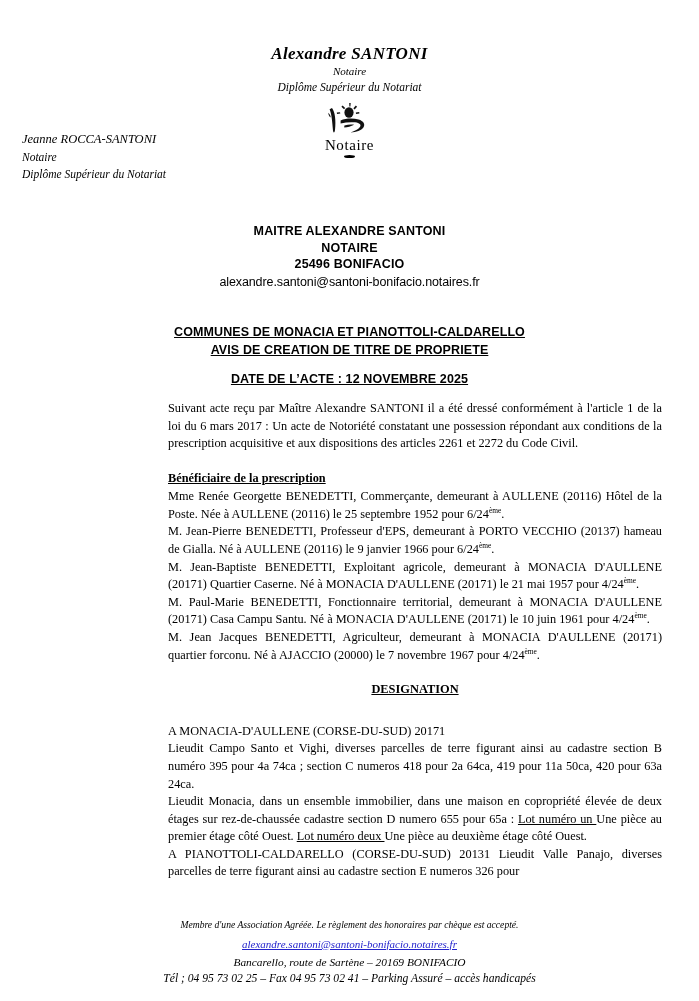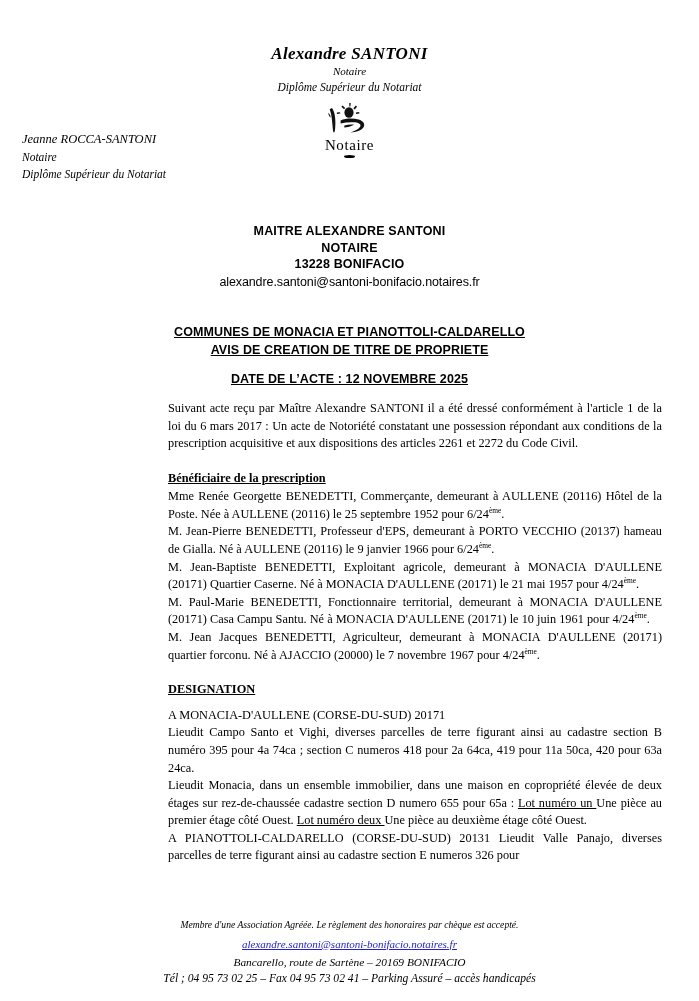--- a/index.html
+++ b/index.html
@@ -148,25 +148,25 @@
     font-size: 12.3px;
     text-decoration: underline;
   }
   .benef-list .para { margin: 0; }
   sup {
     font-size: 7.4px;
     vertical-align: super;
     line-height: 0;
   }
   .center-head {
-    text-align: left;
+    text-align: center;
     font-weight: bold;
     font-size: 12.4px;
     text-decoration: underline;
-    margin: 17px 0 8px 0;
+    margin: 17px 0 24px 0;
   }
   .plain-line {
     margin: 0;
     text-align: left;
   }
 
   
   .footer {
     position: absolute;
     top: 918px;
@@ -227,21 +227,21 @@
 
   <div class="second-notary">
     <div class="sn-name">Jeanne ROCCA-SANTONI</div>
     <div class="sn-role">Notaire</div>
     <div class="sn-diploma">Diplôme Supérieur du Notariat</div>
   </div>
 
   <div class="address-block">
     <div class="addr-line">MAITRE ALEXANDRE SANTONI</div>
     <div class="addr-line">NOTAIRE</div>
-    <div class="addr-line">13228 BONIFACIO</div>
+    <div class="addr-line">25496 BONIFACIO</div>
     <div class="addr-email">alexandre.santoni@santoni-bonifacio.notaires.fr</div>
   </div>
 
   <div class="doc-title" id="title-communes">
     <u>COMMUNES DE MONACIA ET PIANOTTOLI-CALDARELLO</u>
   </div>
   <div class="doc-title" id="title-avis">
     <u>AVIS DE CREATION DE TITRE DE PROPRIETE</u>
   </div>
   <div class="doc-title" id="title-date">

